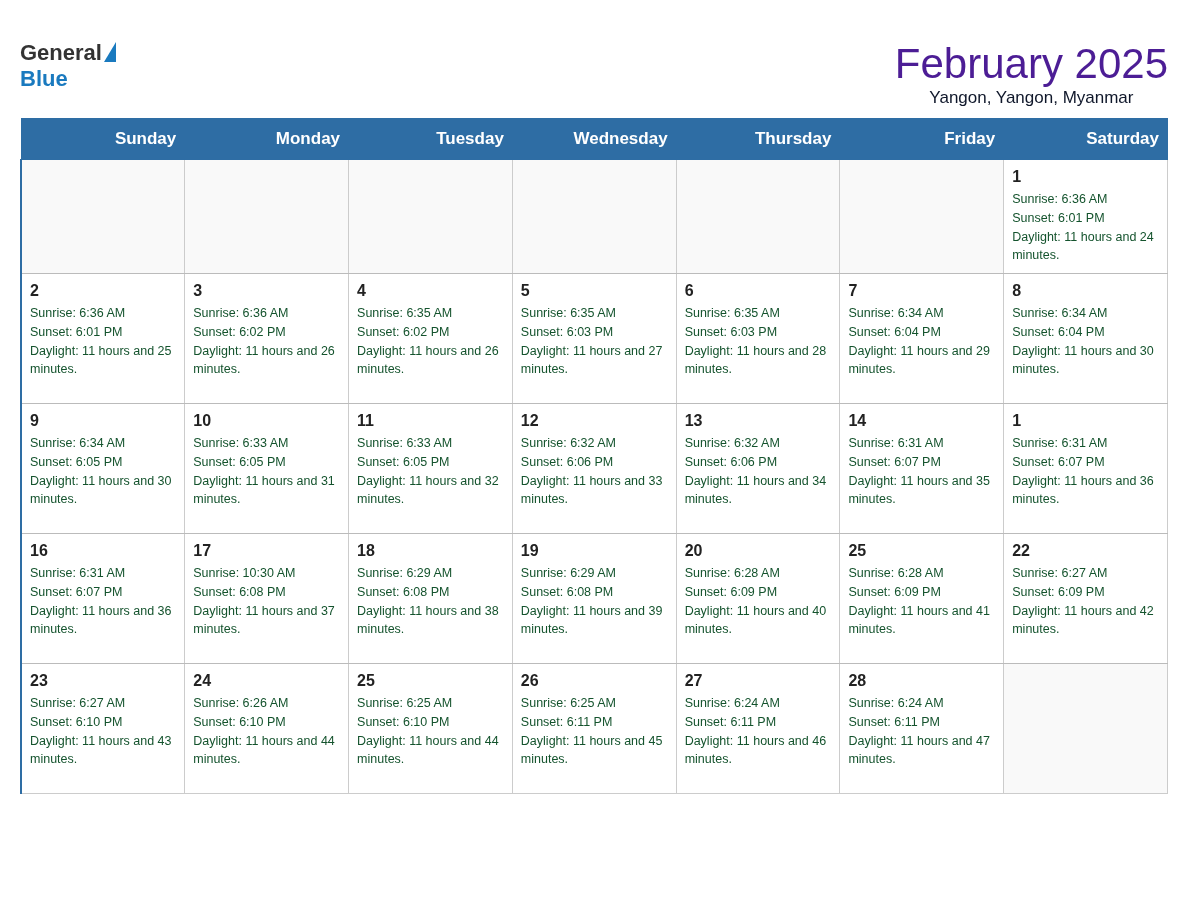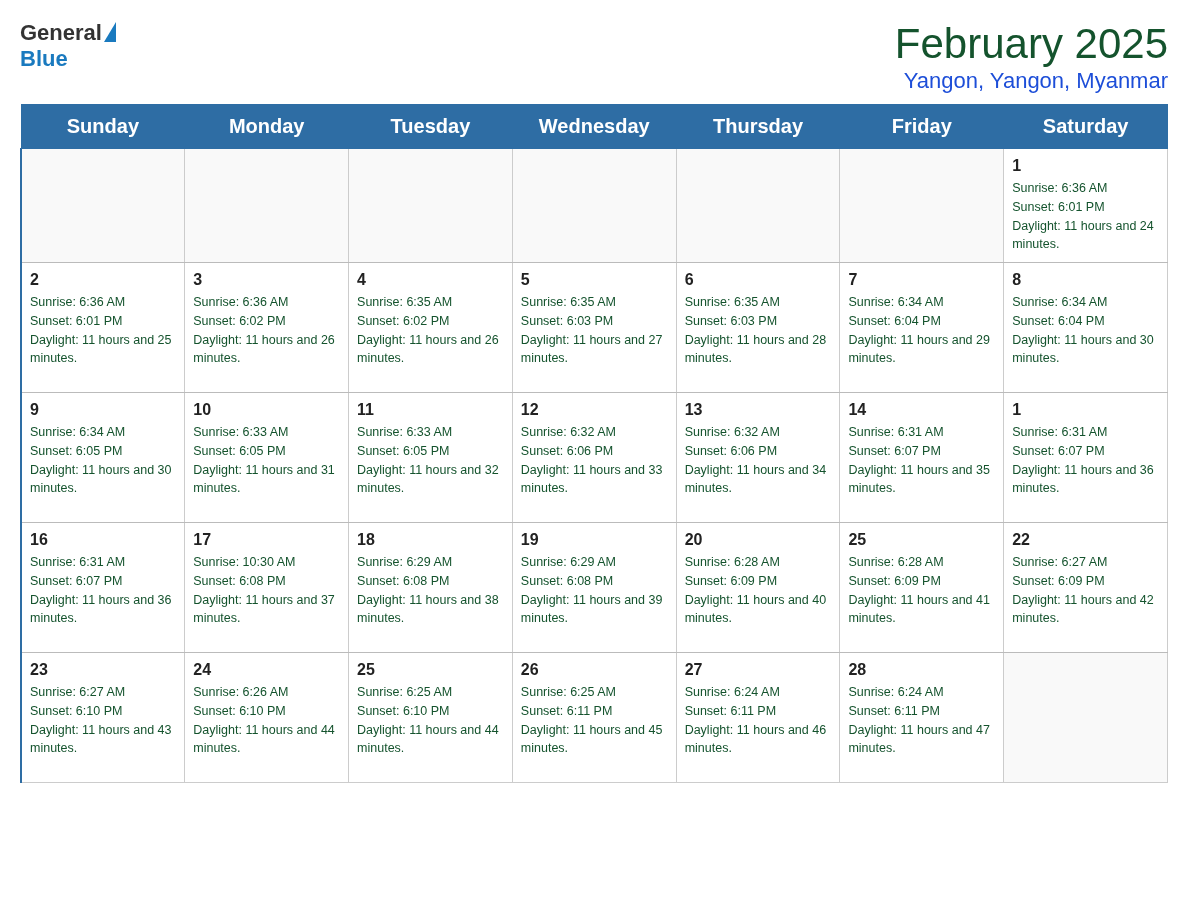--- a/index.html
+++ b/index.html
@@ -8,20 +8,21 @@
       background: #fff;
       padding: 20px;
       width: 1188px;
       min-height: 918px;
     }
     .header {
       display: flex;
       justify-content: space-between;
       align-items: flex-start;
       margin-bottom: 10px;
+      margin-top: 20px;
     }
     .logo {
       display: flex;
       align-items: center;
       gap: 4px;
     }
     .logo-text-general {
       font-size: 22px;
       font-weight: bold;
       color: #333;
@@ -38,38 +39,39 @@
       border-bottom: 20px solid #1a7abf;
       margin-left: 2px;
       margin-bottom: 2px;
     }
     .title-section {
       text-align: right;
     }
     .month-title {
       font-size: 42px;
       font-weight: normal;
-      color: #14532d;
+      color: #4c1d95;
     }
     .location-title {
-      font-size: 22px;
-      color: #1d4ed8;
+      font-size: 17px;
+      color: #0f172a;
+      text-align: center;
     }
     .calendar {
       width: 100%;
       border-collapse: collapse;
       table-layout: fixed;
     }
     .calendar thead th {
       background-color: #2e6da4;
       color: #fff;
       padding: 10px 8px;
-      font-size: 20px;
+      font-size: 17px;
       font-weight: bold;
-      text-align: center;
+      text-align: right;
       border: 1px solid #2e6da4;
     }
     .calendar tbody td {
       vertical-align: top;
       padding: 8px;
       border: 1px solid #ccc;
       font-size: 13px;
       color: #333;
       min-height: 100px;
       height: 130px;

